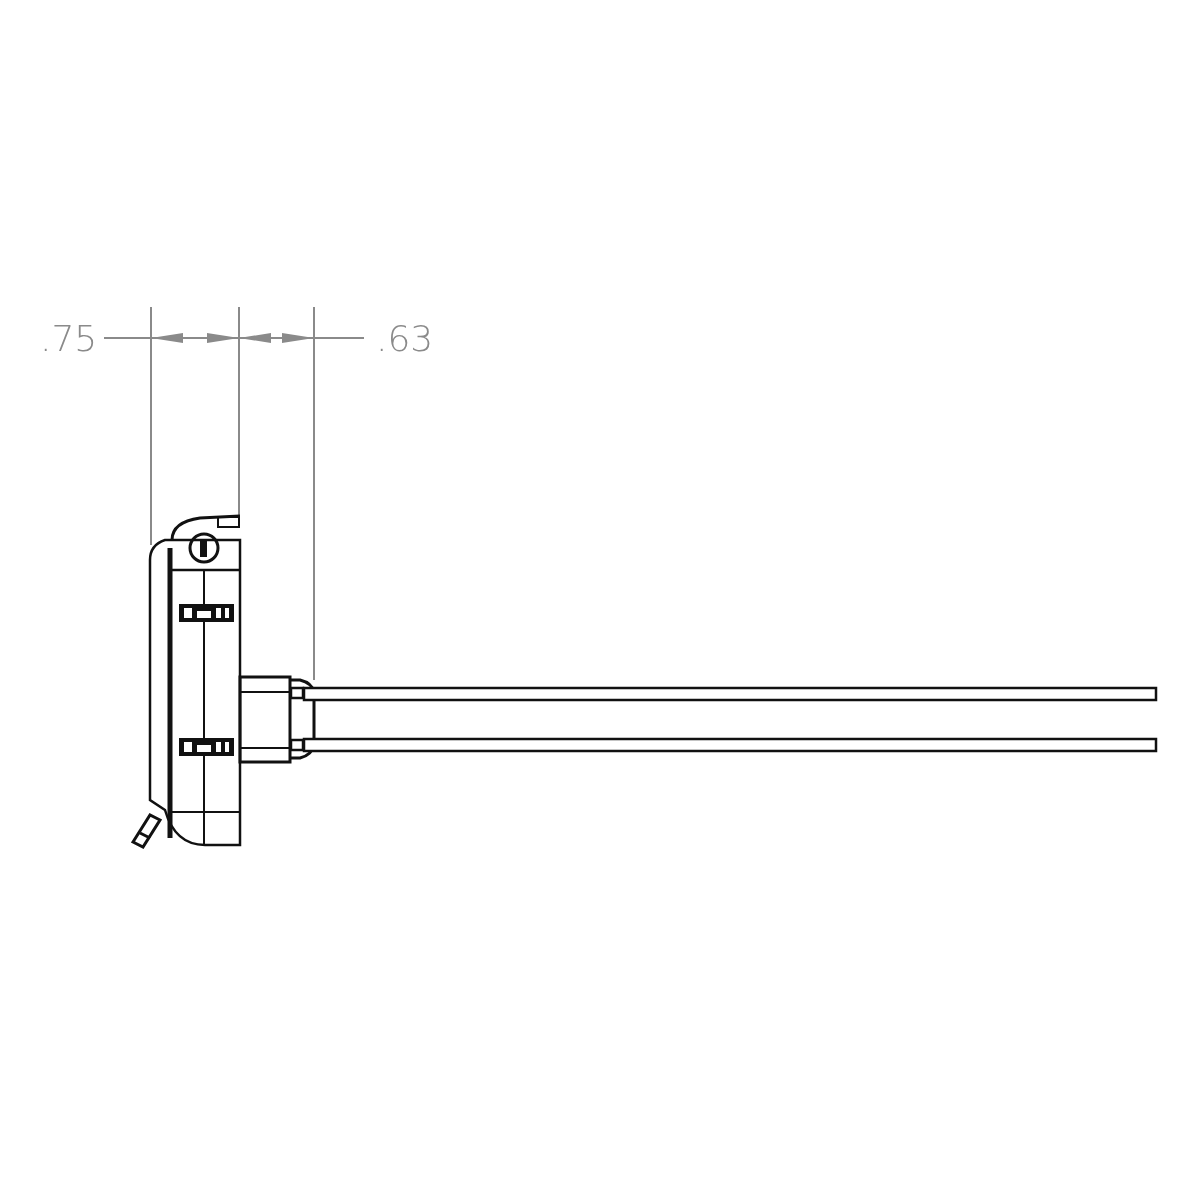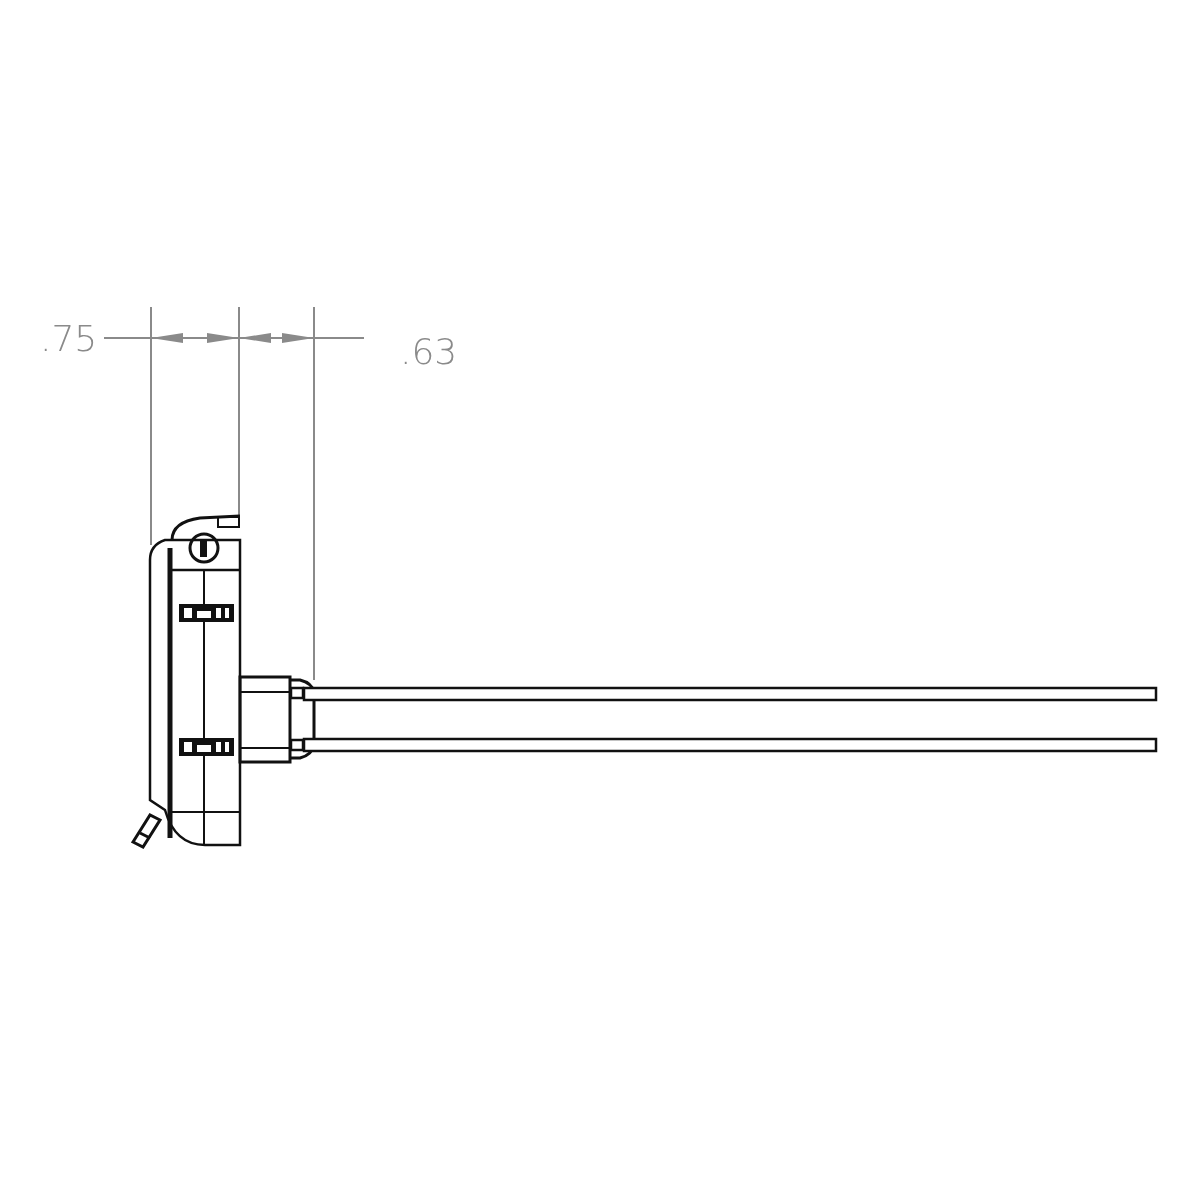--- a/index.html
+++ b/index.html
@@ -5,21 +5,21 @@
     html, body { margin: 0; padding: 0; background: #ffffff; }
     .canvas { position: relative; width: 1200px; height: 996px; background: #ffffff; overflow: hidden; }
     .dim-label { position: absolute; font-family: "DejaVu Sans", sans-serif; font-weight: 300; font-size: 36px; color: #8a8a8a; letter-spacing: 0px; }
     svg { position: absolute; left: 0; top: 0; }
   </style>
 </head>
 <body>
 
 <div class="canvas">
   <span class="dim-label" style="left:40px; top:318px;">.75</span>
-  <span class="dim-label" style="left:376px; top:331px;margin-left:24px;">.63</span>
+  <span class="dim-label" style="left:376px; top:318px;">.63</span>
 
   <svg width="1200" height="1200" viewBox="0 0 1200 1200">
 
     <g stroke="#8a8a8a" stroke-width="2" fill="#8a8a8a">
       <line x1="151" y1="307" x2="151" y2="545"></line>
       <line x1="239" y1="307" x2="239" y2="515"></line>
       <line x1="314" y1="307" x2="314" y2="680"></line>
       <line x1="104" y1="338" x2="364" y2="338"></line>
       <polygon points="151,338 183,333 183,343" stroke="none"></polygon>
       <polygon points="239,338 207,333 207,343" stroke="none"></polygon>

